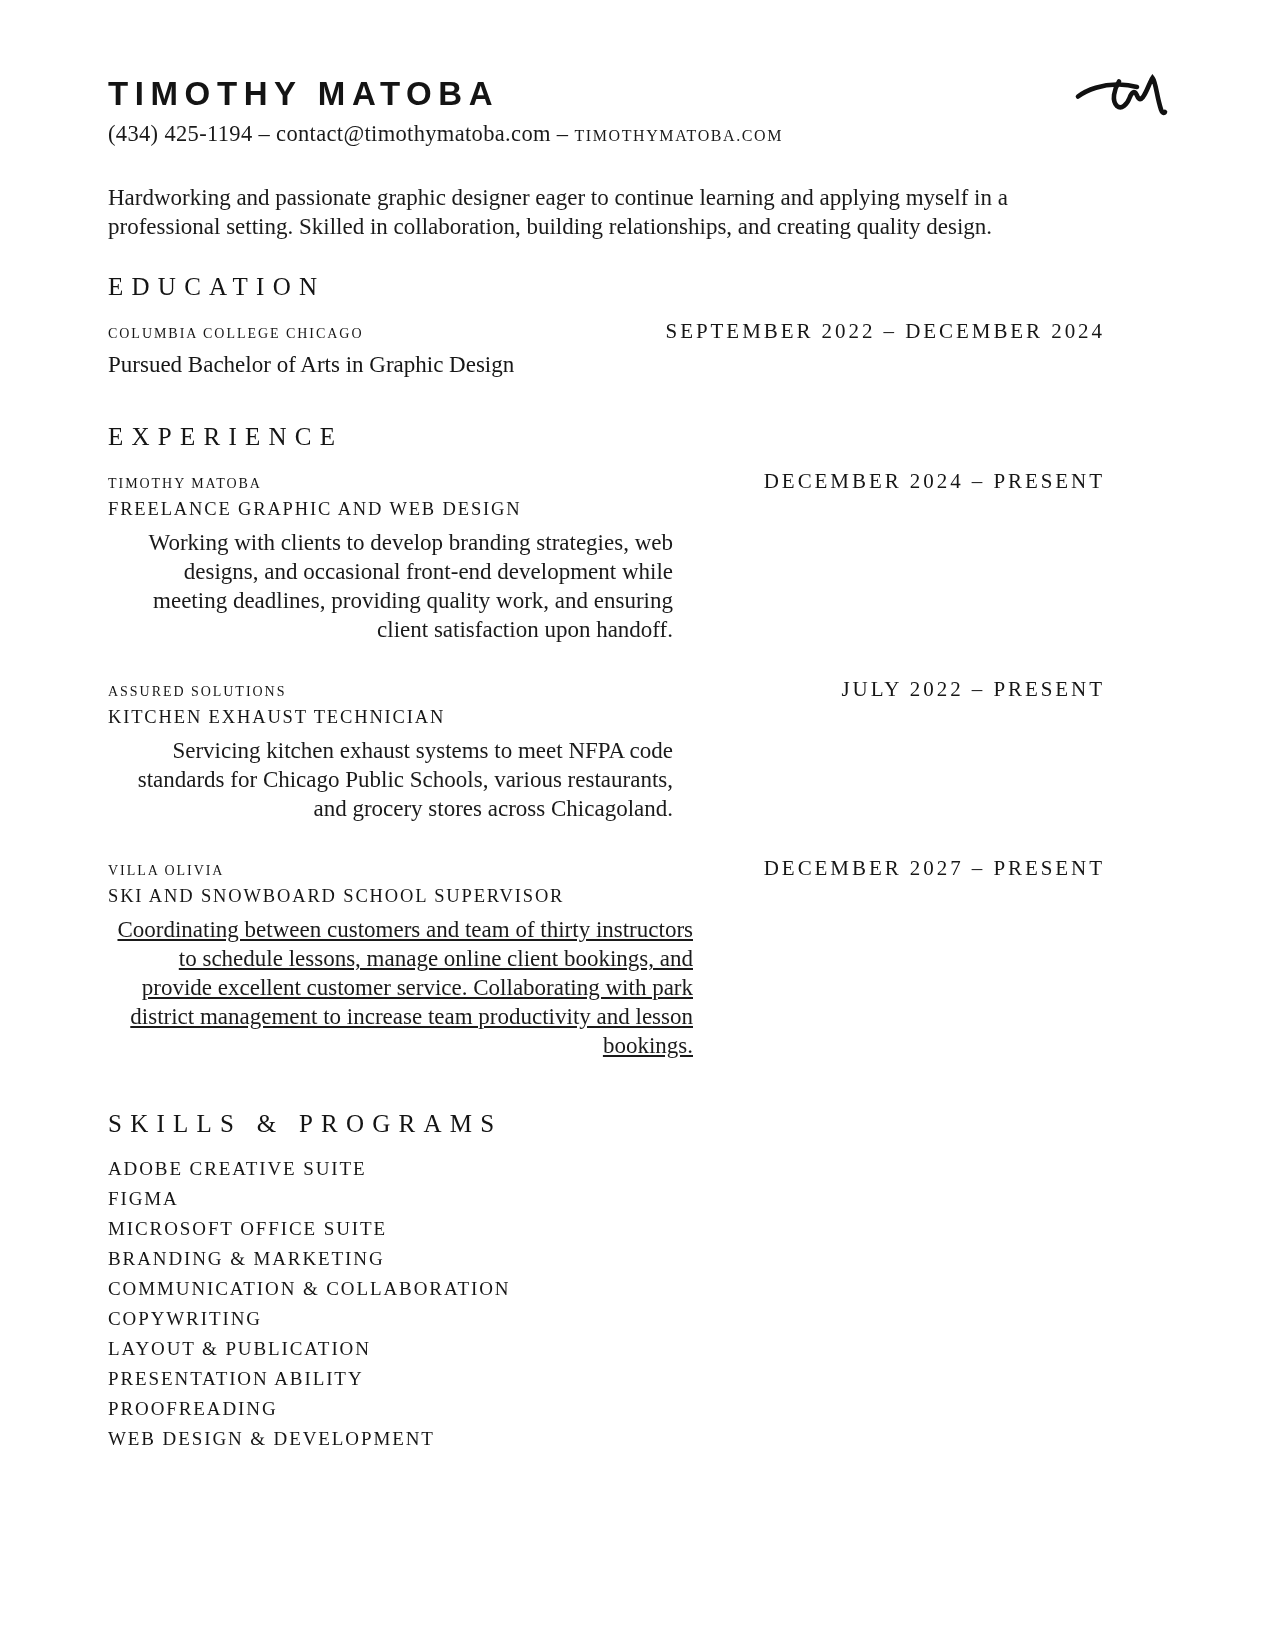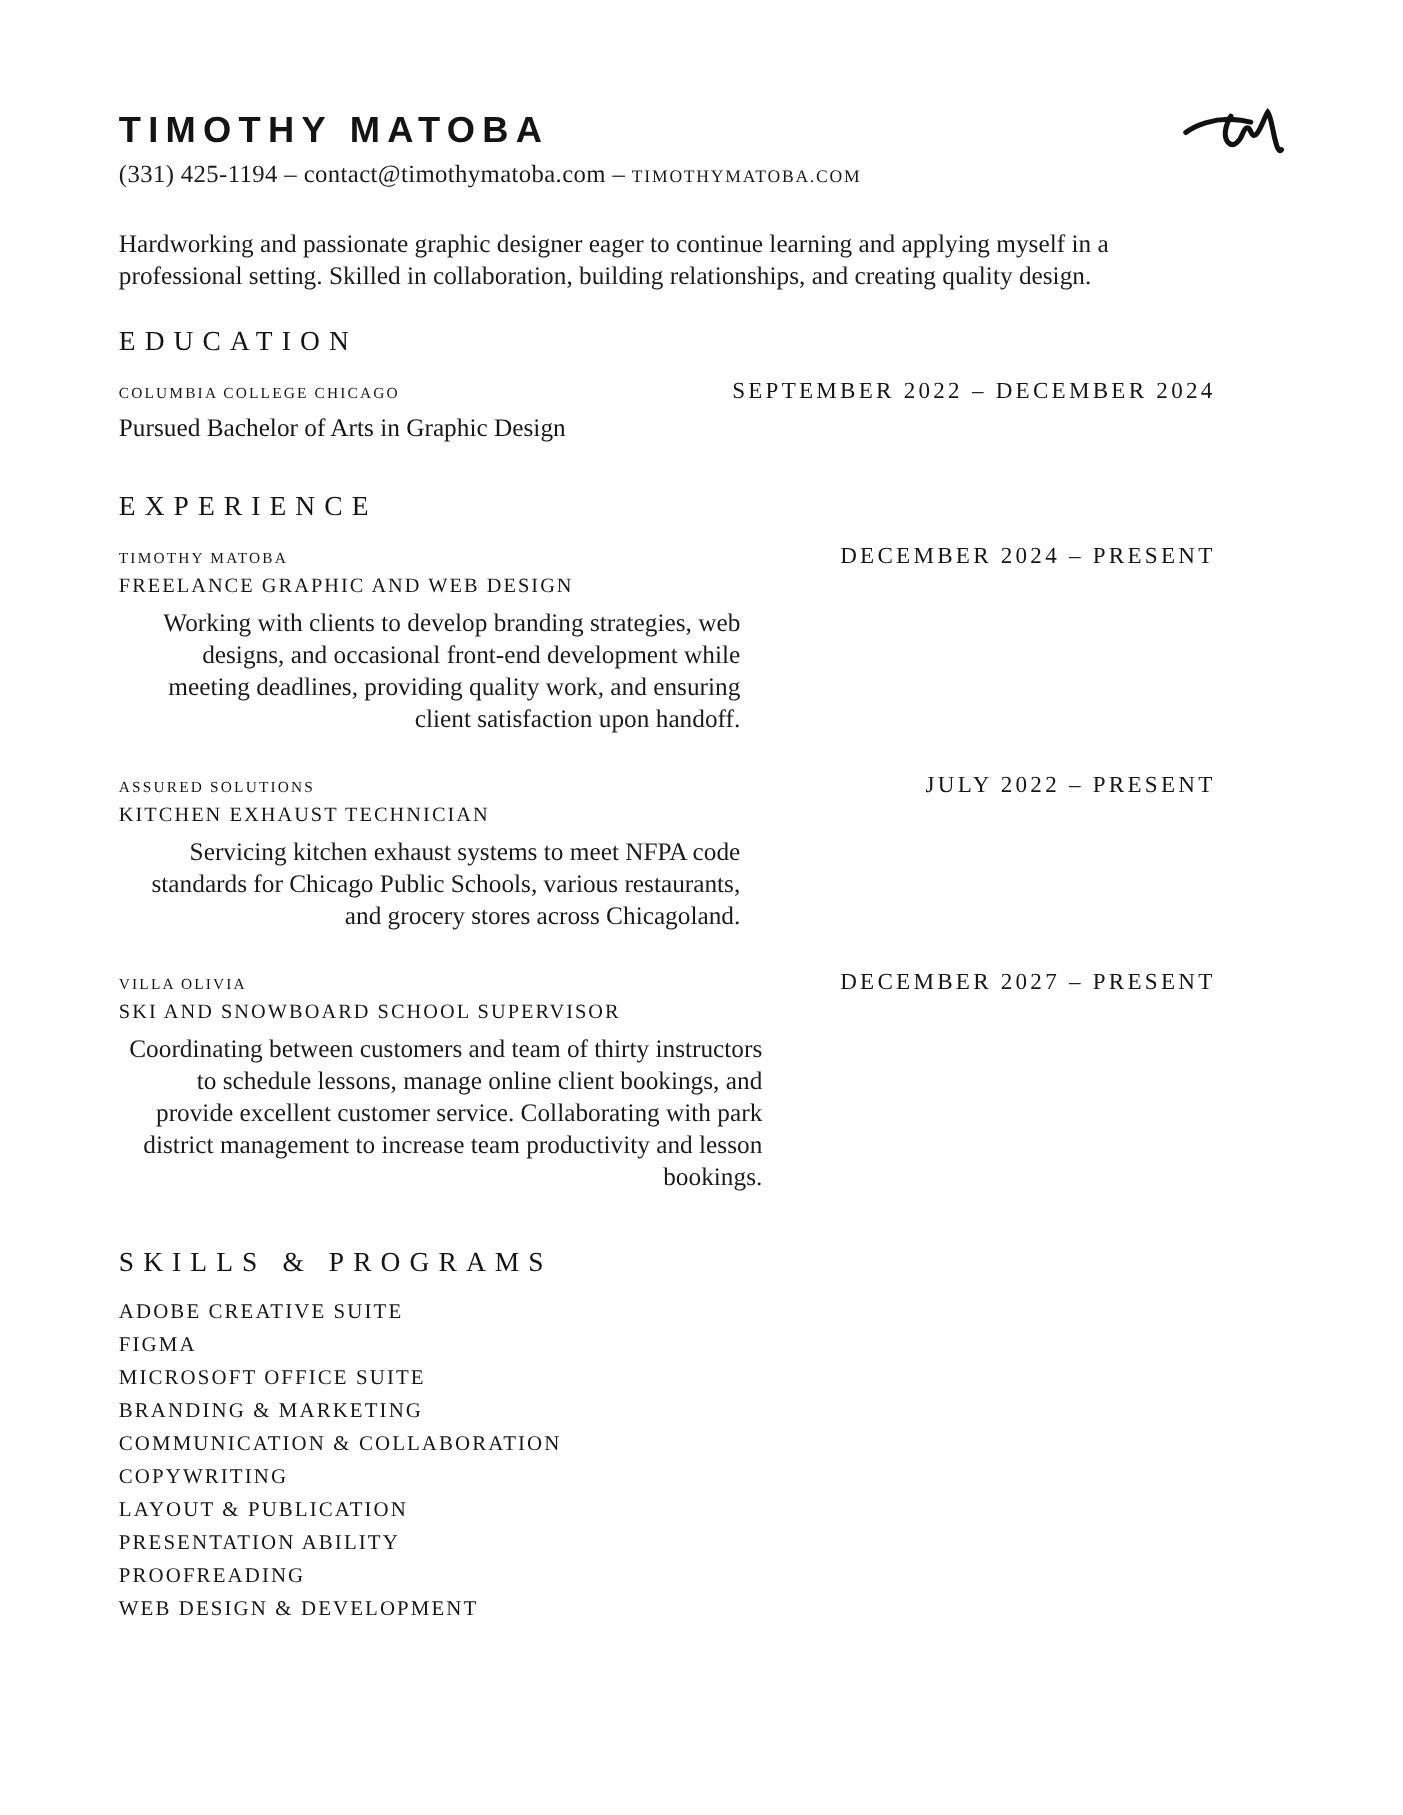--- a/index.html
+++ b/index.html
@@ -7,21 +7,21 @@
   body {
     font-family: "Liberation Serif", serif;
     color: #161616;
     -webkit-font-smoothing: antialiased;
   }
   .page {
     position: relative;
     width: 1275px;
     height: 1650px;
     background: #ffffff;
-    padding: 100px 170px 60px 108px;
+    padding: 76px 170px 60px 108px;
     overflow: hidden;
   }
 
   
   .header { position: relative; }
   .name {
     font-family: "Liberation Sans", sans-serif;
     font-weight: 700;
     font-size: 33px;
     letter-spacing: 0.2em;
@@ -94,21 +94,21 @@
     letter-spacing: 0.1em;
   }
   .entry-desc {
     margin-top: 8px;
     font-size: 23px;
     line-height: 29px;
     max-width: 565px;
     color: #1a1a1a;
     text-align: right;
   }
-  .entry-desc.wide { max-width: 585px; }
+  .entry-desc.wide { max-width: 585px; text-decoration: underline; }
   .edu-detail {
     margin-top: 6px;
     font-size: 23px;
     line-height: 29px;
   }
 
   
   .skills-list { margin-top: 16px; list-style: none; }
   .skills-list li {
     font-size: 19px;
@@ -117,21 +117,21 @@
   }
 </style>
 </head>
 <body>
 
 <div class="page">
 
   <div class="header">
     <div class="name">TIMOTHY MATOBA</div>
     <div class="contact-line">
-      <span>(331) 425-1194</span><span class="contact-sep">–</span><span>contact@timothymatoba.com</span><span class="contact-sep">–</span><span class="site">TIMOTHYMATOBA.COM</span>
+      <span>(434) 425-1194</span><span class="contact-sep">–</span><span>contact@timothymatoba.com</span><span class="contact-sep">–</span><span class="site">TIMOTHYMATOBA.COM</span>
     </div>
     <div class="monogram">
       <svg viewBox="0 0 100 55" fill="none" xmlns="http://www.w3.org/2000/svg">
         <path d="M5 28 C 14 21, 30 15.5, 46 16 C 54 16.3, 60 17.5, 64 18.5" stroke="#111111" stroke-width="4.6" stroke-linecap="round" fill="none"></path>
         <path d="M46 13 C 41 21, 38.5 32, 44 37.5 C 48.5 41.5, 54 36, 56.5 29.5 C 58.5 24, 61.5 21.5, 63.5 26 C 65 29.5, 66.5 33, 70 28.5 C 74 23, 76.5 14, 79.5 9.5 C 83 14, 83.5 27, 88 41 C 89 44.2, 90.8 45.5, 92 43.5" stroke="#111111" stroke-width="4.6" stroke-linecap="round" fill="none"></path>
       </svg>
     </div>
   </div>
 
   <p class="summary">Hardworking and passionate graphic designer eager to continue learning and applying myself in a professional setting. Skilled in collaboration, building relationships, and creating quality design.</p>

